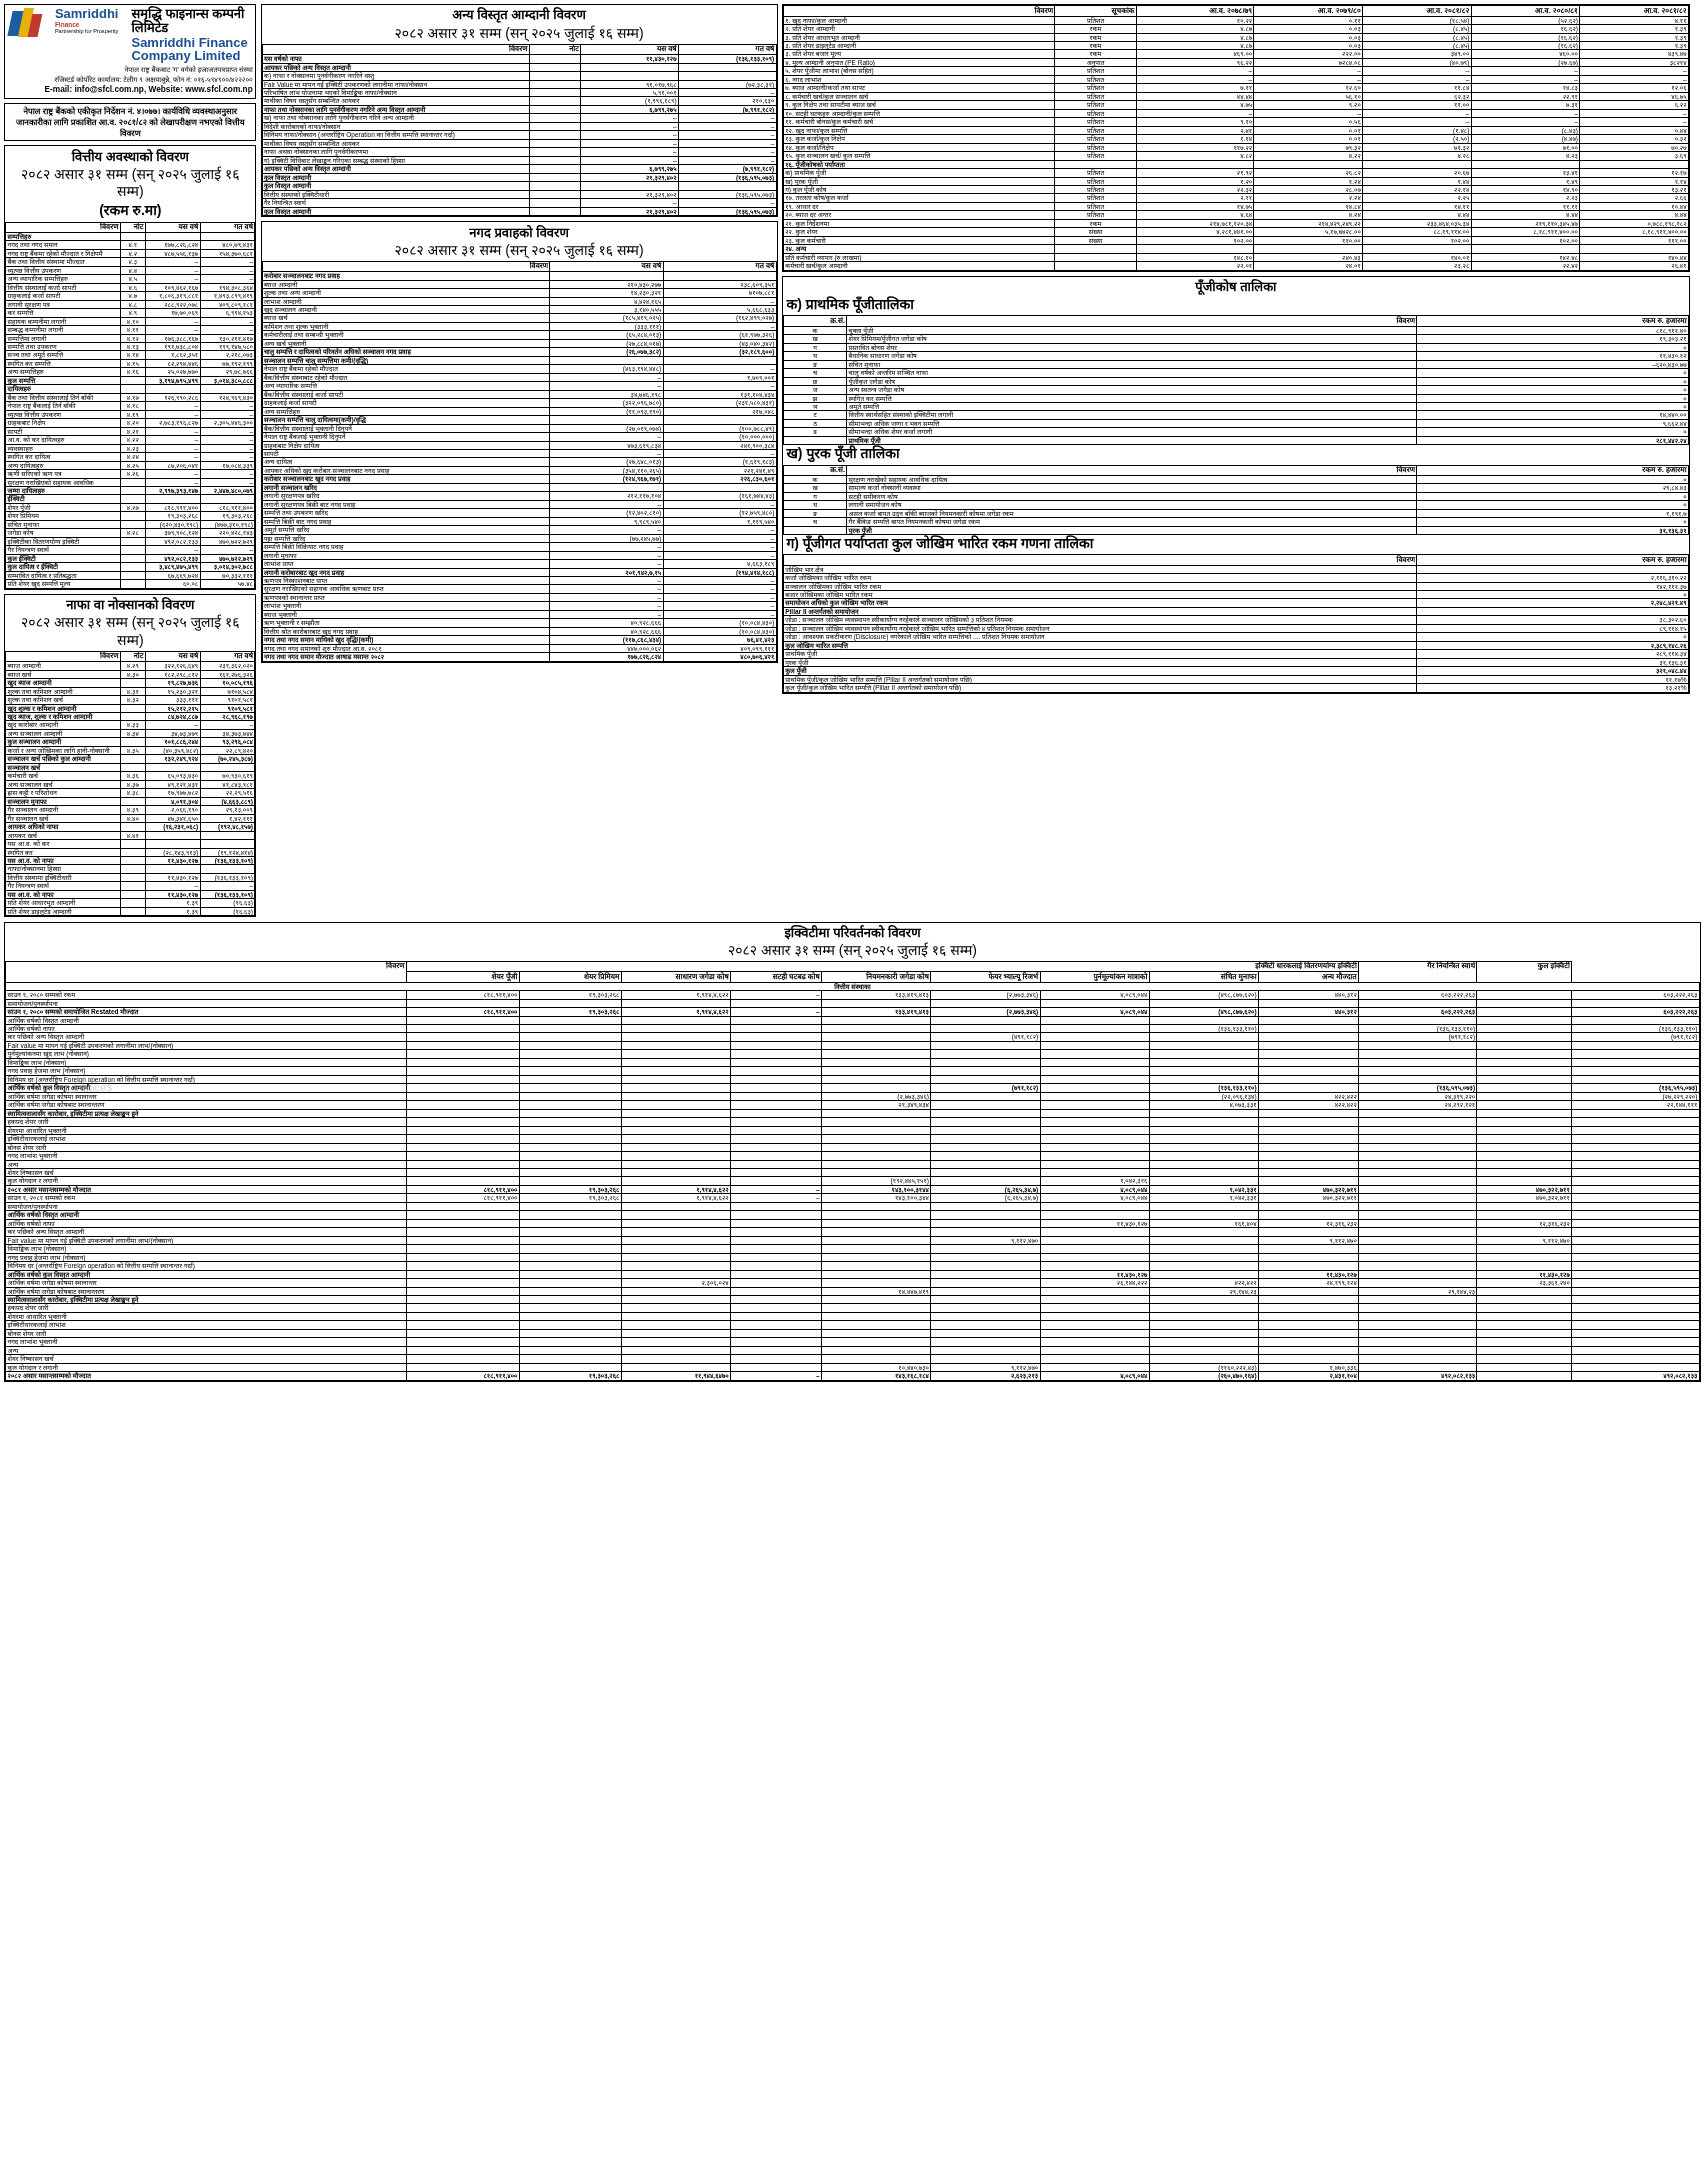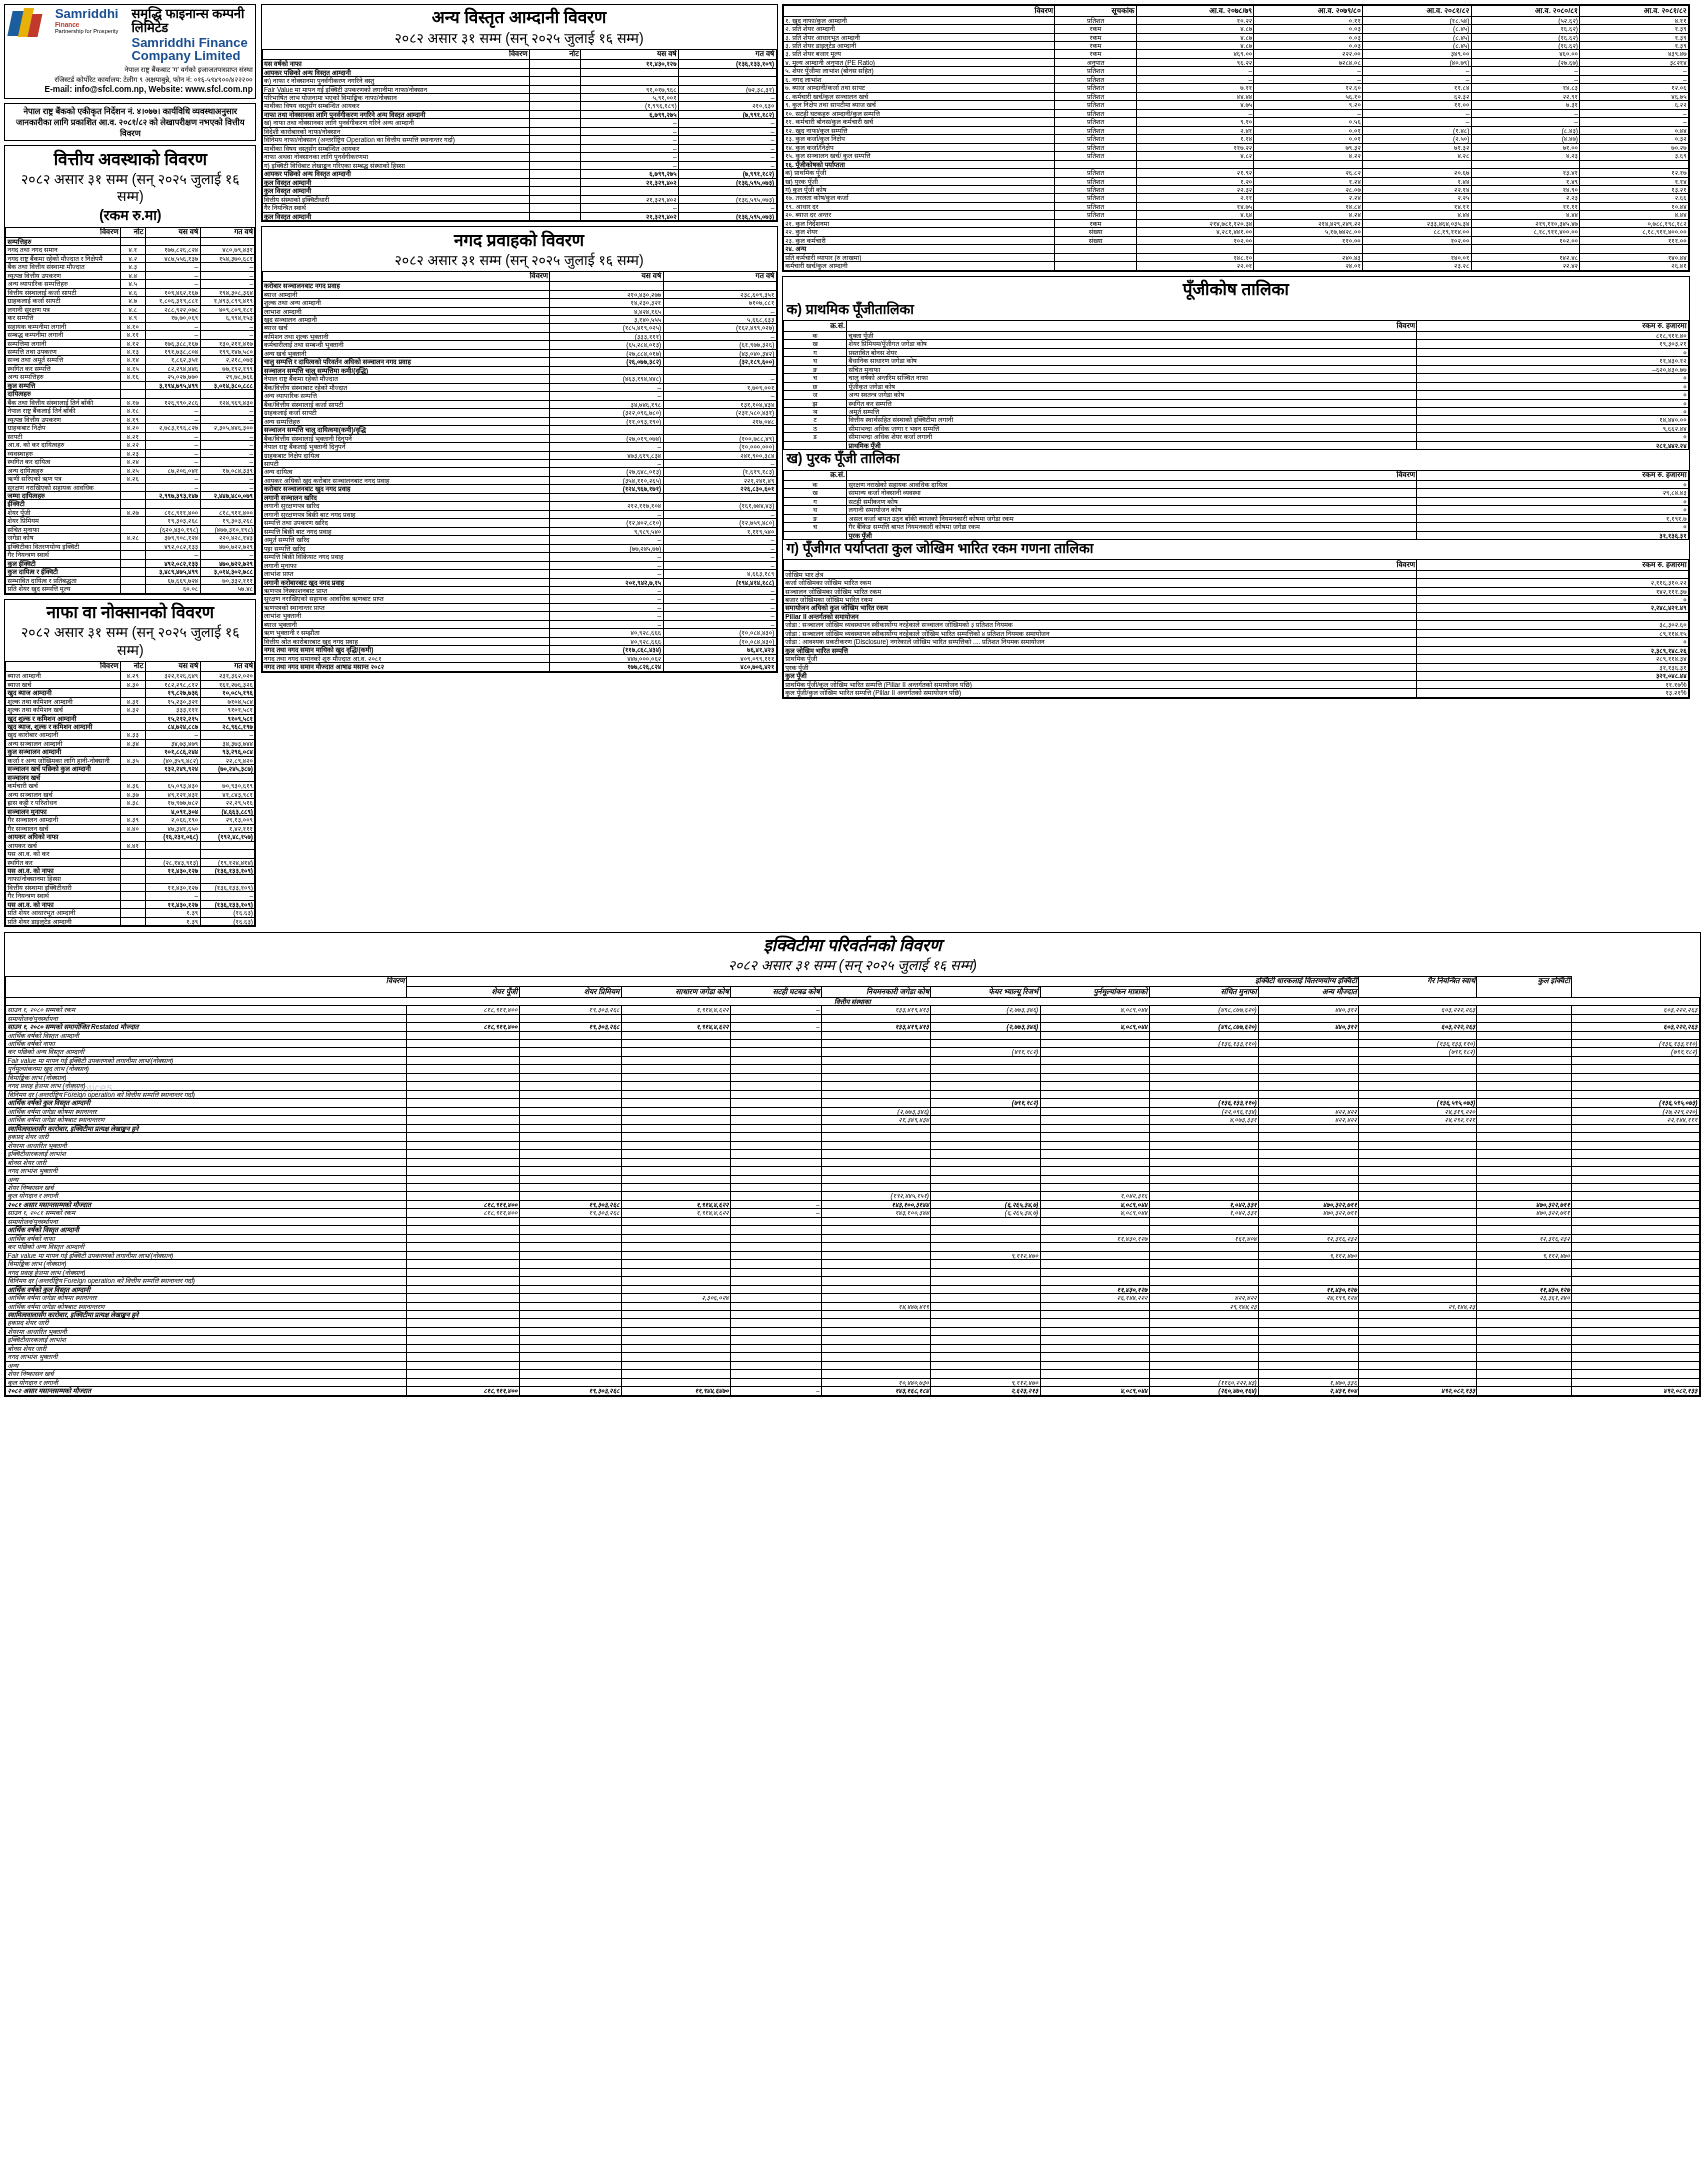--- a/index.html
+++ b/index.html
@@ -1,21 +1,21 @@
 <!DOCTYPE html>
 <html style="font-size:7px"><head>
 <meta charset="utf-8">
 <style>
   html,body{margin:0;padding:0;background:#fff;}
   body{font-family:"Liberation Sans",sans-serif;color:#000;}
   #page{width:1705px;height:2577px;position:relative;background:#fff;box-sizing:border-box;padding:4.3px;}
   .row{display:flex;gap:4.3px;align-items:flex-start;}
   .col{display:flex;flex-direction:column;gap:4.3px;}
   .panel{border:0.9px solid #000;box-sizing:border-box;background:#fff;}
-  .panel-title{text-align:center;font-weight:bold;font-size:17px;padding:2.2px 0.9px 0.9px;line-height:1.25;}
+  .panel-title{text-align:center;font-weight:bold;font-size:13px;padding:2.2px 0.9px 0.9px;line-height:1.25;}
   .panel-sub{text-align:center;font-size:14px;padding:0 0.9px 1.7px;line-height:1.25;}
   table{border-collapse:collapse;width:100%;table-layout:fixed;}
   td,th{border:0.4px solid #000;font-size:7px;padding:0.4px 1.3px;vertical-align:top;line-height:1.15;}
   th{font-weight:bold;text-align:right;font-size:7.4px;}
   .l{text-align:left;}
   .r{text-align:right;}
   .c{text-align:center;}
   .b{font-weight:bold;}
   .xs{font-size:5.6px;}
   
@@ -1458,21 +1458,21 @@
                 <td class="l">कुल पूँजी/कुल जोखिम भारित सम्पत्ति (Pillar II अन्तर्गतको समायोजन पछि)</td>
                 <td class="r">१३.२१%</td>
               </tr>
             </tbody>
         </table>
       </div>
 
     </div>
   </div>
 
-  <div class="panel" style="margin-top:4.3px;font-style:italic;">
+  <div class="panel" style="margin-top:4.3px;">
     <div class="panel-title">इक्विटीमा परिवर्तनको विवरण</div>
     <div class="panel-sub">२०८२ असार ३१ सम्म (सन् २०२५ जुलाई १६ सम्म)</div>
     <table class="tight">
       <colgroup>
         <col style="width:22%">
         <col style="width:6.2%">
           <col style="width:5.6%">
           <col style="width:6%">
           <col style="width:5%">
         <col style="width:6%">

